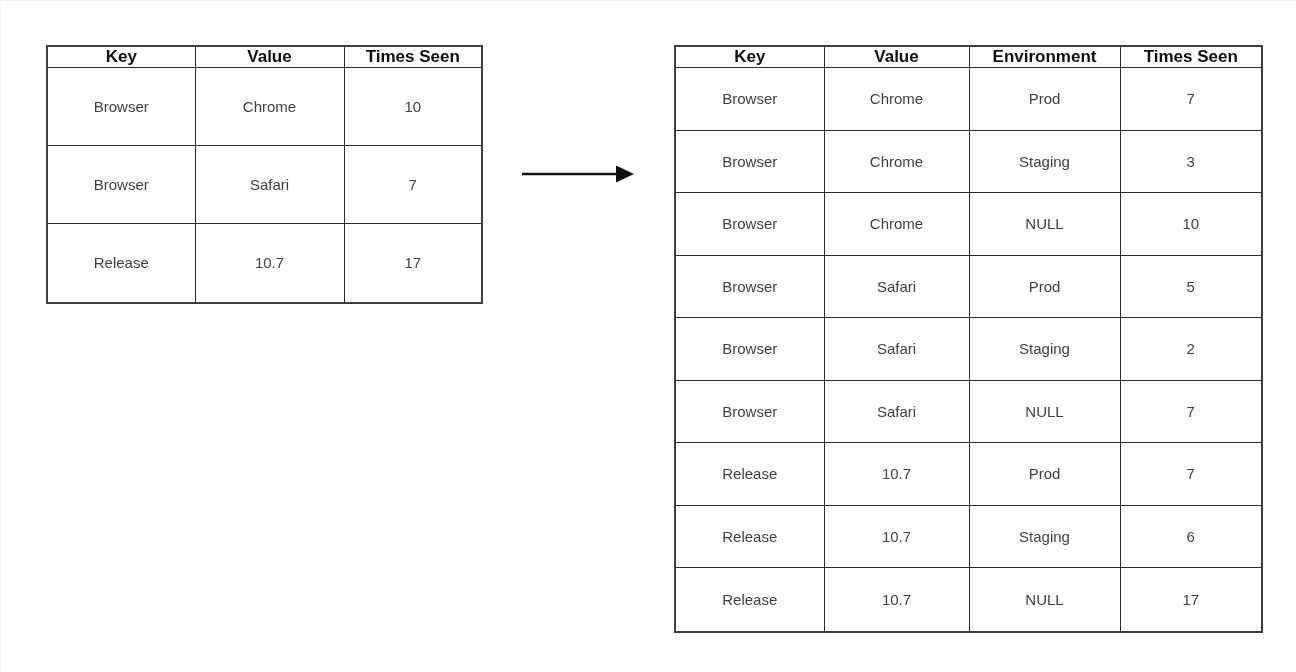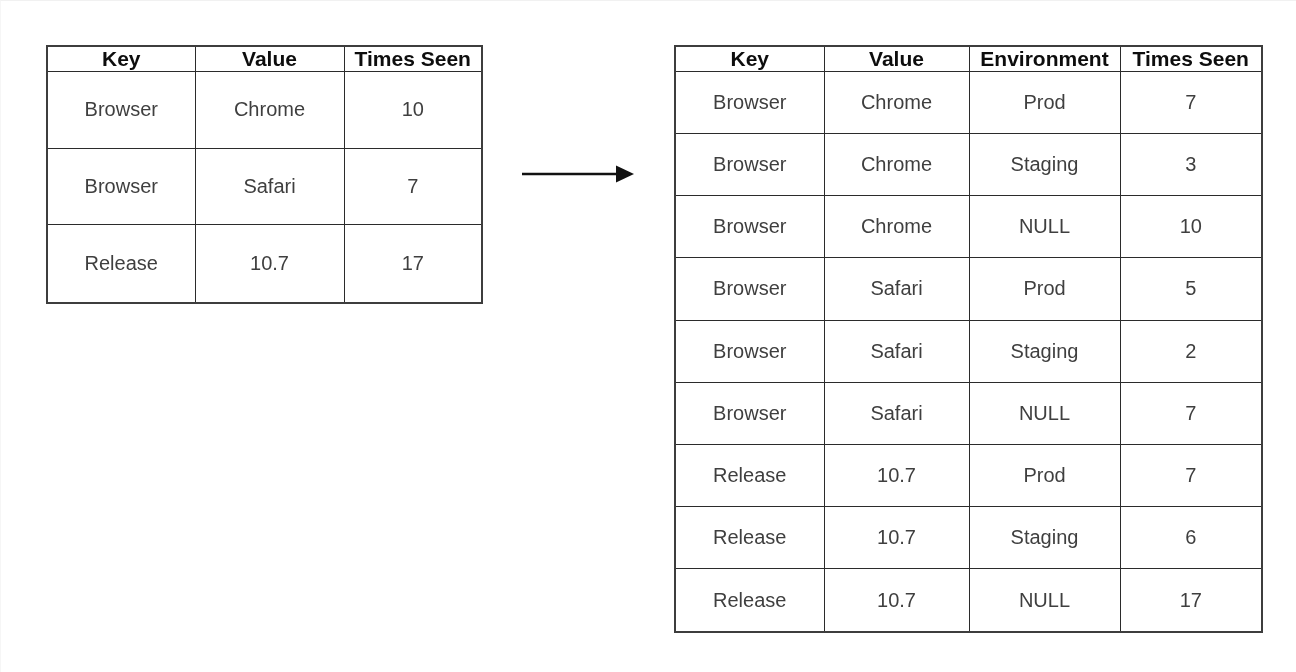--- a/index.html
+++ b/index.html
@@ -27,27 +27,27 @@
   }
   table.dtable th, table.dtable td {
     border: 1px solid #2b2b2b;
     text-align: center;
     vertical-align: middle;
     overflow: hidden;
     white-space: nowrap;
   }
   table.dtable th {
     font-weight: bold;
-    font-size: 21px;
+    font-size: 17px;
     color: #0d0d0d;
     text-align: center;
   }
   table.dtable td {
     font-weight: normal;
-    font-size: 20px;
+    font-size: 15px;
     color: #3f3f3f;
   }
   #source-table {
     left: 45px;
     top: 44px;
     width: 435px;
     height: 259px;
   }
   #result-table {
     left: 673px;

